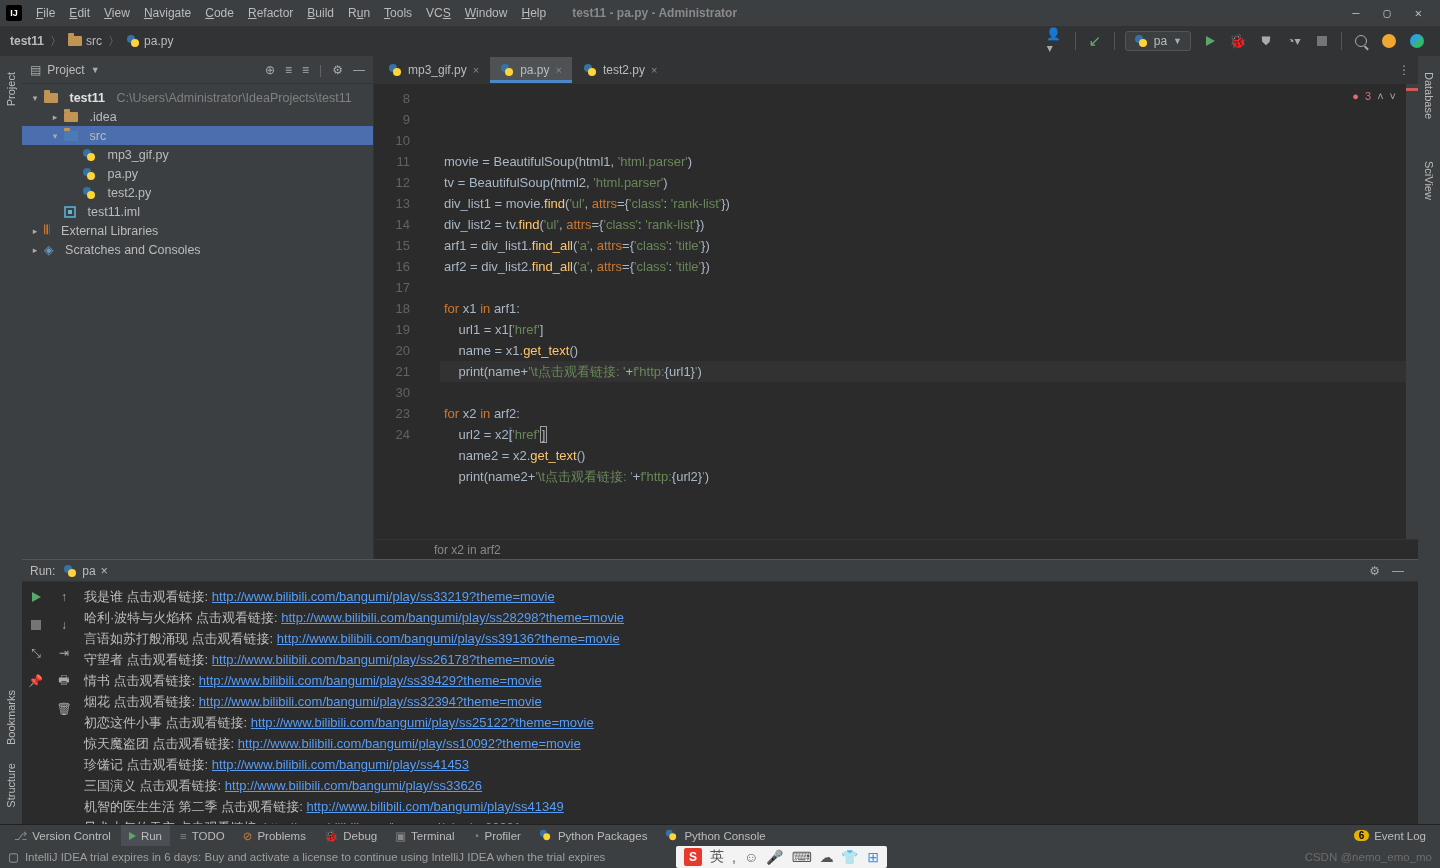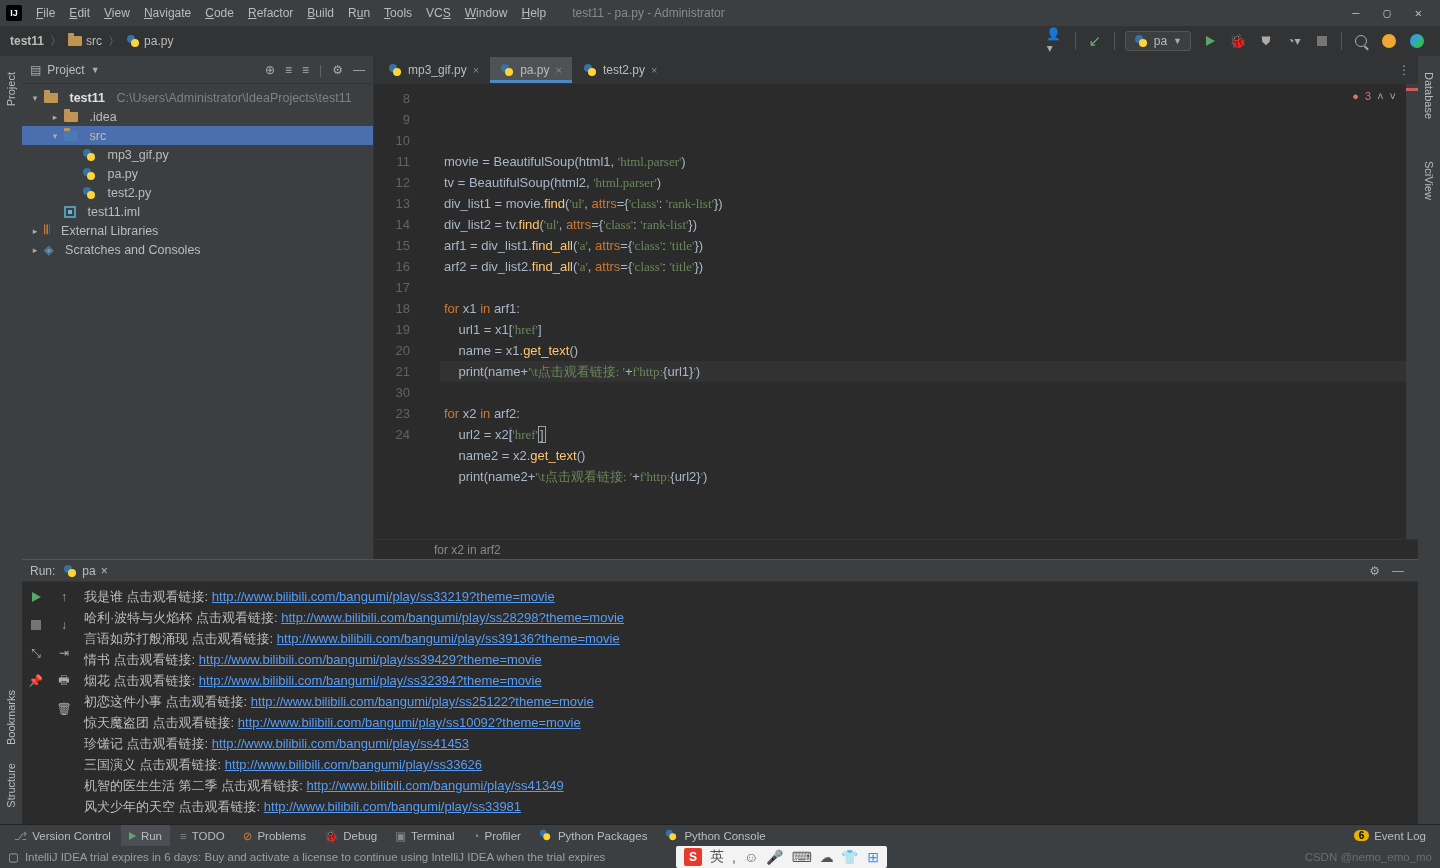--- a/index.html
+++ b/index.html
@@ -30,21 +30,21 @@
   }
   *{box-sizing:border-box;margin:0;padding:0;font-family:"Segoe UI",Arial,sans-serif;}
   html,body{width:1440px;height:868px;background:var(--bg);color:var(--text);overflow:hidden;font-size:12px;}
   .sp{flex:1}
 
   
   .menubar{height:26px;background:var(--bg-dk2);display:flex;align-items:center;padding:0 6px;gap:2px;color:var(--text);justify-content:space-between;}
   .app-ico{width:16px;height:16px;background:#000;display:flex;align-items:center;justify-content:center;font-size:9px;font-weight:bold;color:#fff;margin-right:6px;border-radius:2px;}
   .menu-item{padding:2px 6px;cursor:default;}
   .menu-item .u{text-decoration:underline;}
-  .title{color:var(--text-mut);padding-left:18px;}
+  .title{color:var(--text-mut);padding-left:18px;font-weight:bold;}
   .title .admin{color:#8a8a8a;}
   .win-controls{display:flex;gap:24px;padding:0 12px;color:#bbb;}
   .win-controls span{font-family:monospace;}
 
   
   .navbar{height:30px;background:var(--bg-dk);display:flex;align-items:center;padding:0 10px;}
   .crumb{display:flex;align-items:center;gap:6px;color:var(--text);}
   .crumb .sep{color:var(--text-mut);}
   .crumb .tok{display:flex;align-items:center;gap:4px;}
   .ico-folder{width:14px;height:10px;background:#c09553;border-radius:1px;position:relative;display:inline-block;}
@@ -98,21 +98,21 @@
   .tab .close{color:#888;font-size:11px;}
   .tabs-right{margin-left:auto;padding-right:8px;color:#aaa;}
 
   .code-area{flex:1;display:flex;font-family:"JetBrains Mono","Consolas",monospace;font-size:13px;line-height:21px;}
   .gutter{width:52px;text-align:right;color:var(--gutter);padding:4px 16px 0 0;background:var(--bg);user-select:none;}
   .fold{width:14px;background:var(--bg);padding-top:4px;text-align:center;color:#666;}
   .code{flex:1;padding:4px 0 0 4px;color:var(--op);white-space:pre;position:relative;}
   .code .cur-line{position:absolute;left:0;right:0;height:21px;background:#323232;z-index:0;}
   .code .ln{position:relative;z-index:1;}
   .kw{color:var(--kw);}
-  .str{color:var(--str);font-family:Liberation Serif, serif;}
+  .str{color:var(--str);}
   .fnc{color:var(--fnc);text-align:right;}
   .seln{background:#214283;}
   .caret-br{border:1px solid #a0a0a0;padding:0 1px;}
   .ed-stat{position:absolute;top:2px;right:0;display:flex;gap:6px;align-items:center;font-size:11px;color:#aaa;padding-right:10px;}
   .err{color:#e06c75;}
   .ed-ctx{height:20px;padding-left:60px;color:#888;font-family:monospace;font-size:12px;display:flex;align-items:center;border-top:1px solid #333;background:var(--bg);}
   .ed-scr{width:12px;background:var(--bg-dk2);position:relative;}
   .ed-scr .err-m{position:absolute;right:0;left:0;top:4px;height:3px;background:#cf5b56;}
 
   
@@ -415,20 +415,21 @@
           <span class="ico-btn" style="color:#aaa">↑</span>
           <span class="ico-btn" style="color:#aaa">↓</span>
           <span class="ico-btn" style="color:#aaa">⇥</span>
           <span class="ico-btn" style="color:#aaa">🖶</span>
           <span class="ico-btn" style="color:#aaa">🗑</span>
         </div>
         <div class="console" id="console">
             <div>我是谁   点击观看链接: <a>http://www.bilibili.com/bangumi/play/ss33219?theme=movie</a></div>
             <div>哈利·波特与火焰杯   点击观看链接: <a>http://www.bilibili.com/bangumi/play/ss28298?theme=movie</a></div>
             <div>言语如苏打般涌现   点击观看链接: <a>http://www.bilibili.com/bangumi/play/ss39136?theme=movie</a></div>
+            <div>守望者   点击观看链接: <a>http://www.bilibili.com/bangumi/play/ss26178?theme=movie</a></div>
             <div>情书 点击观看链接: <a>http://www.bilibili.com/bangumi/play/ss39429?theme=movie</a></div>
             <div>烟花 点击观看链接: <a>http://www.bilibili.com/bangumi/play/ss32394?theme=movie</a></div>
             <div>初恋这件小事   点击观看链接: <a>http://www.bilibili.com/bangumi/play/ss25122?theme=movie</a></div>
             <div>惊天魔盗团    点击观看链接: <a>http://www.bilibili.com/bangumi/play/ss10092?theme=movie</a></div>
             <div>珍馐记   点击观看链接: <a>http://www.bilibili.com/bangumi/play/ss41453</a></div>
             <div>三国演义 点击观看链接: <a>http://www.bilibili.com/bangumi/play/ss33626</a></div>
             <div>机智的医生生活 第二季   点击观看链接: <a>http://www.bilibili.com/bangumi/play/ss41349</a></div>
             <div>风犬少年的天空 点击观看链接: <a>http://www.bilibili.com/bangumi/play/ss33981</a></div>
           </div>
       </div>

